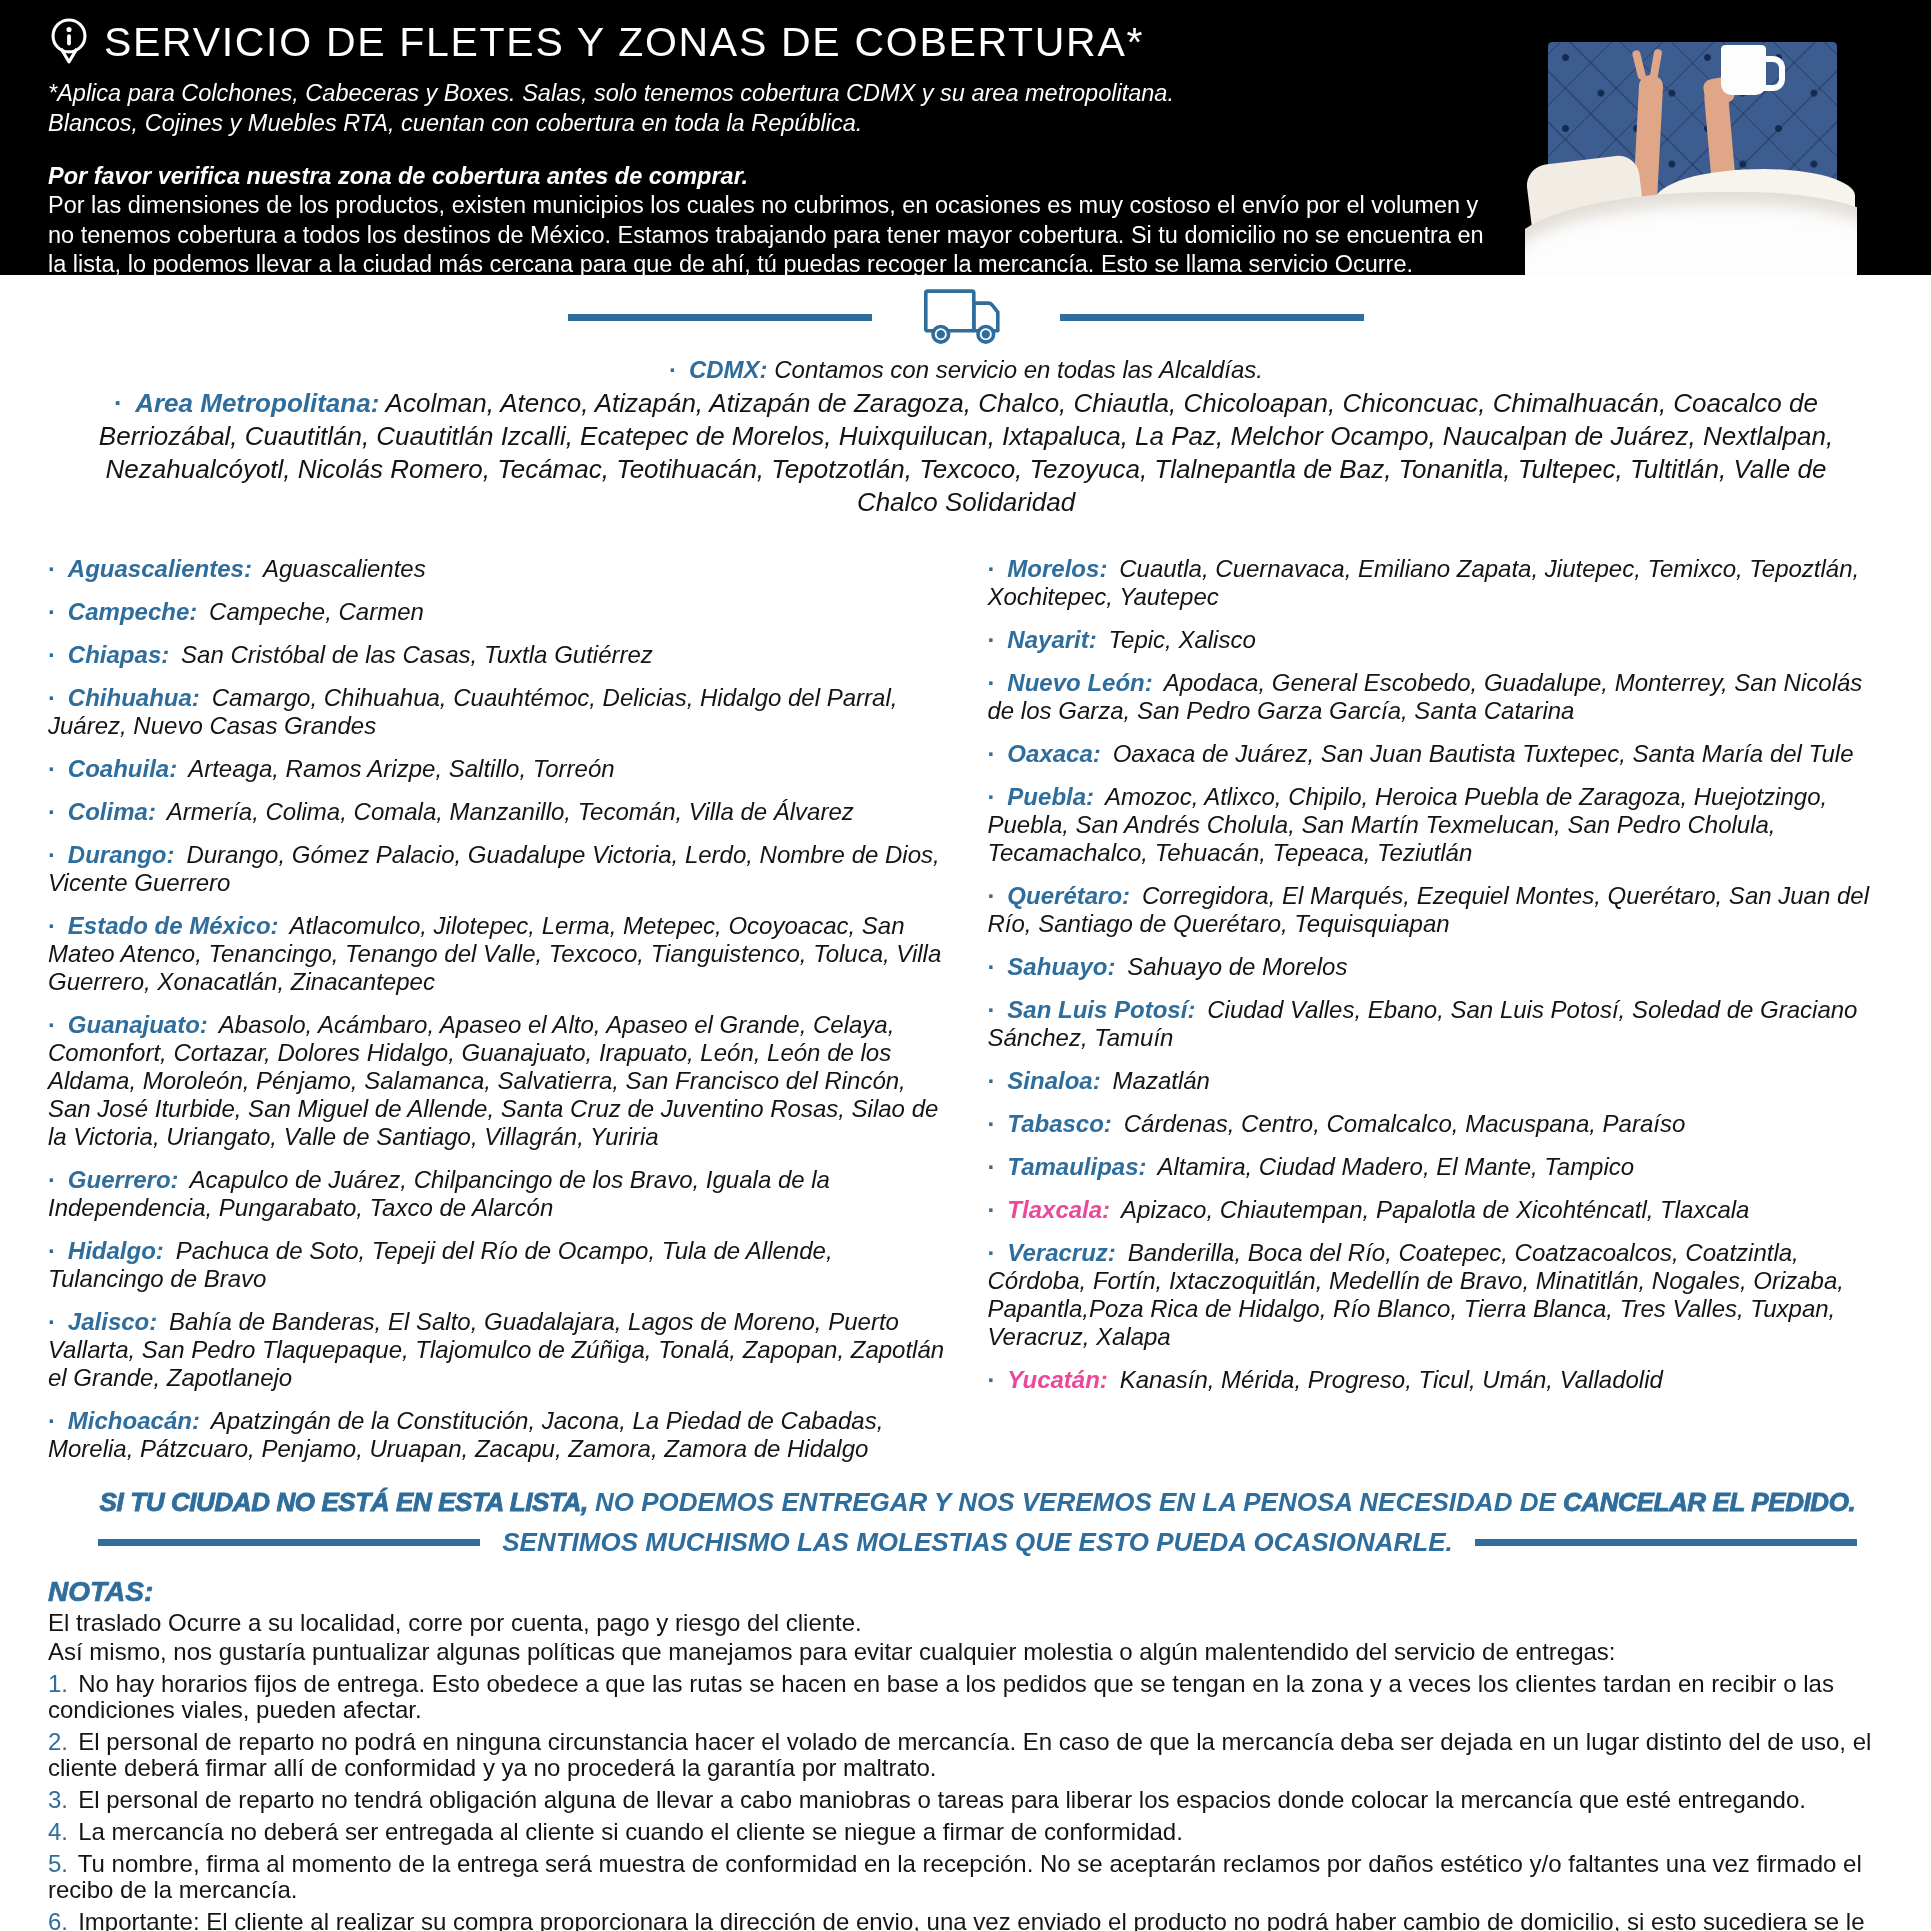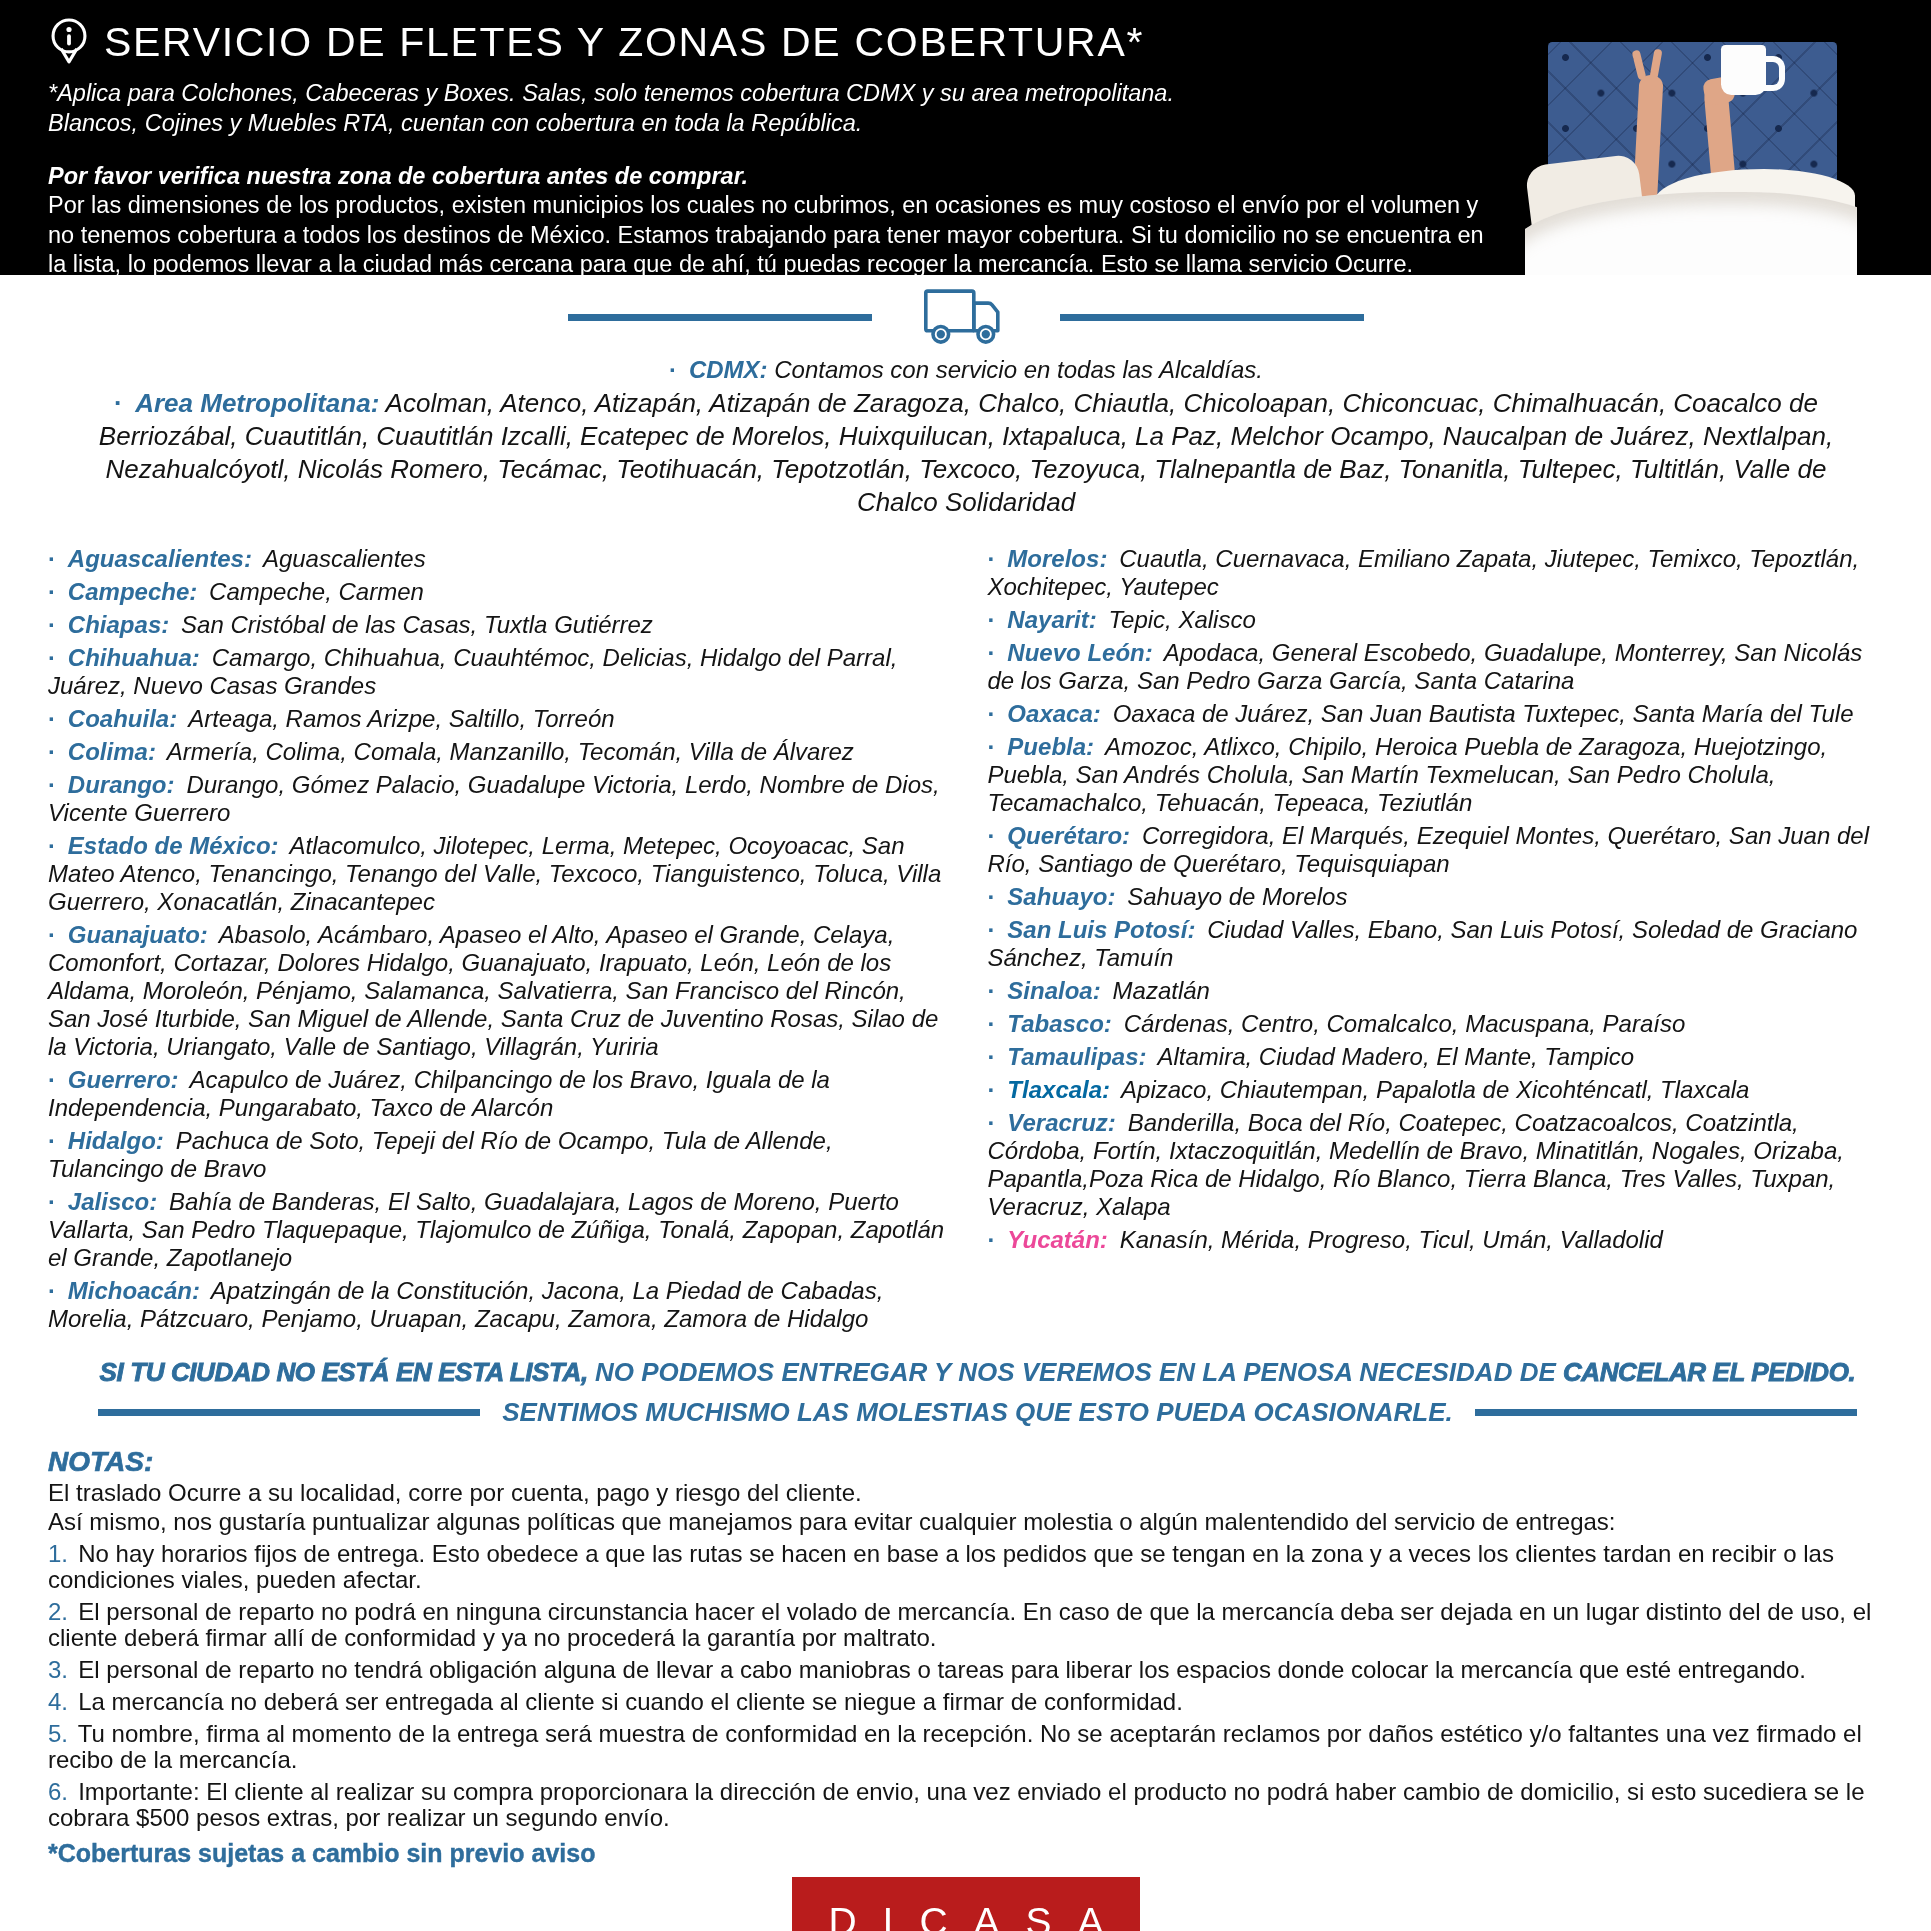--- a/index.html
+++ b/index.html
@@ -44,21 +44,21 @@
   .rule{height:7px;width:304px;}
   .truck-icon{width:90px;height:61px;}
   
   .cdmx-line{margin-top:3.5px;text-align:center;font-size:24px;line-height:35px;}
   .metro-par{margin:0 auto;width:1799px;text-align:center;font-size:26px;line-height:33px;font-style:italic;}
   .blue-label{font-weight:700;font-style:italic;}
   .it{font-style:italic;}
   
   .columns{display:flex;gap:38px;padding:0 43px 0 48px;margin-top:21px;box-sizing:border-box;}
   .col{flex:1 1 0;}
-  .entry{font-size:24px;line-height:28px;font-style:italic;margin-top:5px;}
+  .entry{font-size:24px;line-height:28px;font-style:italic;margin-top:15px;}
   .entry .sname{font-weight:700;margin-right:5.2px;}
   .bullet-dot{font-weight:700;font-style:normal;margin-right:5.2px;}
   
   .warning{margin-top:22.6px;text-align:center;font-style:italic;padding-left:23px;}
   .warn-line1{font-size:26px;line-height:35px;font-weight:700;}
   .warn-heavy{-webkit-text-stroke:0.9px currentColor;letter-spacing:-0.4px;}
   .warn-line2-row{margin-top:3.5px;display:flex;align-items:center;justify-content:center;gap:22.6px;}
   .warn-line2{font-size:26px;font-weight:700;line-height:37px;}
   .warn-rule{height:7px;width:382px;}
   
@@ -281,21 +281,21 @@
         </div>
 
         <div class="entry">
           <span class="bullet-dot accent-fg" style="color: rgb(46, 109, 156);">·</span>
           <span class="sname accent-fg" style="color: rgb(46, 109, 156);">Tamaulipas:</span>
           <span class="cities">Altamira, Ciudad Madero, El Mante, Tampico</span>
         </div>
 
         <div class="entry">
           <span class="bullet-dot accent-fg" style="color: rgb(46, 109, 156);">·</span>
-          <span class="sname accent-fg" style="color: #0369a1;">Tlaxcala:</span>
+          <span class="sname accent-fg" style="color: #ec4899;">Tlaxcala:</span>
           <span class="cities">Apizaco, Chiautempan, Papalotla de Xicohténcatl, Tlaxcala</span>
         </div>
 
         <div class="entry">
           <span class="bullet-dot accent-fg" style="color: rgb(46, 109, 156);">·</span>
           <span class="sname accent-fg" style="color: rgb(46, 109, 156);">Veracruz:</span>
           <span class="cities">Banderilla, Boca del Río, Coatepec, Coatzacoalcos, Coatzintla, Córdoba, Fortín, Ixtaczoquitlán, Medellín de Bravo, Minatitlán, Nogales, Orizaba, Papantla,Poza Rica de Hidalgo, Río Blanco, Tierra Blanca, Tres Valles, Tuxpan, Veracruz, Xalapa</span>
         </div>
 
         <div class="entry">

